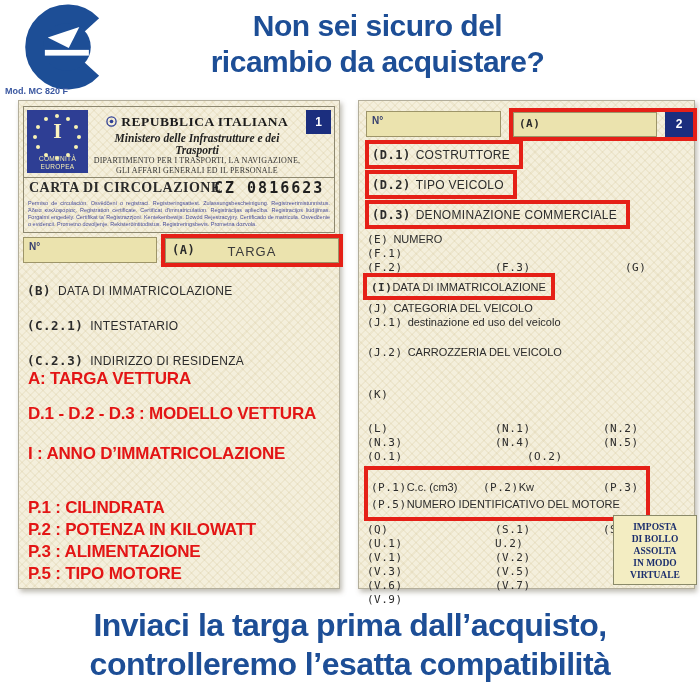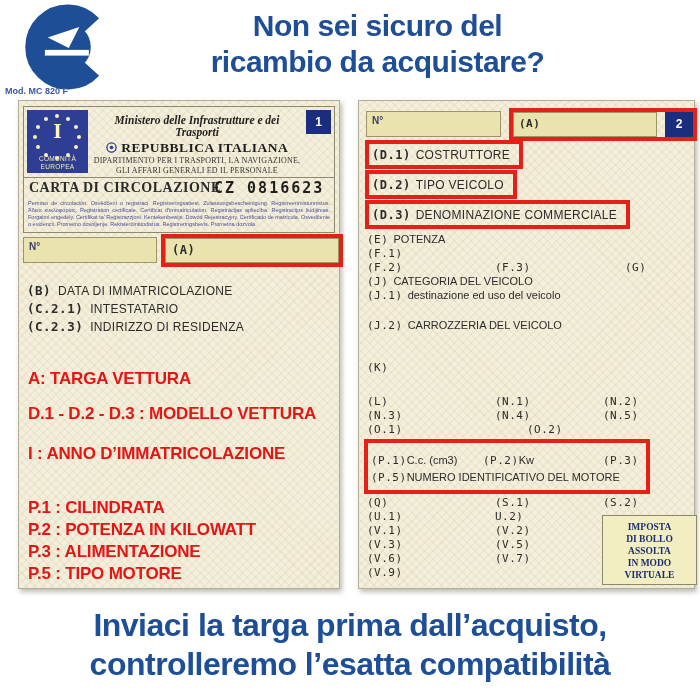--- a/index.html
+++ b/index.html
@@ -54,21 +54,21 @@
   
   #ld-nbox{position:absolute;left:4px;top:136px;width:134px;height:26px;font-size:10px;
     font-weight:bold;color:#37406f;padding:3px 0 0 5px;}
   #ld-abox{position:absolute;left:142px;right:-4px;top:133px;height:33px;}
   #ld-abox .inner{position:absolute;inset:0;background:#ebe3ae;border:1px solid #9d9569;}
   #ld-acode{position:absolute;left:6px;top:4px;font-size:12px;font-weight:bold;}
   #ld-targa{position:absolute;left:0;right:0;top:5px;text-align:center;font-size:13px;
     color:#3a3a3a;letter-spacing:1px;}
   
   #ld-fields{position:absolute;left:8px;top:180px;right:6px;}
-  .lfield{white-space:nowrap;}
+  .lfield{margin-bottom:17px;white-space:nowrap;}
   .lfield .code{font-size:12.5px;font-weight:bold;}
   .lfield .lbl{font-size:12px;margin-left:7px;letter-spacing:0.3px;}
   
   #ld-notes{position:absolute;left:9px;top:268px;right:4px;}
   .note{font-weight:bold;font-size:17px;line-height:20px;color:#e31515;letter-spacing:-0.2px;white-space:nowrap;}
   .gap15{margin-bottom:15px;} .gap20{margin-bottom:20px;} .gap22{margin-bottom:34px;} .gap2{margin-bottom:2px;}
   
   #rd-nbox{position:absolute;left:7px;top:10px;width:135px;height:26px;font-size:10px;
     font-weight:bold;color:#37406f;padding:3px 0 0 5px;}
   #rd-abox{position:absolute;left:150px;right:-3px;top:7px;height:33px;}
@@ -83,21 +83,21 @@
   .rrow{position:relative;height:14px;font-size:11px;white-space:nowrap;}
   .rrow .code{font-size:11px;}
   .rrow .lbl{font-size:11px;margin-left:5px;}
   .ca{position:absolute;left:0;} .cb{position:absolute;left:128px;}
   .cc{position:absolute;left:236px;} .cg{position:absolute;left:258px;} .co2{position:absolute;left:160px;text-align:right;}
   #ibox{display:inline-block;margin:-2px 0 2px -4px;padding:0 5px 1px 4px;white-space:nowrap;}
   #ibox .code{font-size:11px;font-weight:bold;} #ibox .lbl{font-size:11px;}
   #pbox{position:relative;margin:2px 0 2px -3px;width:286px;padding:11px 0 2px 3px;}
   .prow{position:relative;height:17px;font-size:11px;white-space:nowrap;}
   .pb2{position:absolute;left:112px;} .pb3{position:absolute;left:232px;}
-  #imposta{position:absolute;right:-3px;bottom:3px;width:95px;height:70px;background:#f3edc2;
+  #imposta{position:absolute;right:-3px;bottom:3px;width:84px;height:70px;background:#f3edc2;
     border:1px solid #8a8a6a;text-align:center;padding-top:5px;box-sizing:border-box;
     font-family:"Liberation Serif",serif;font-weight:bold;font-size:9.5px;line-height:12px;color:#1c2f6e;}
   
   #footer{position:absolute;top:606px;left:0;right:0;text-align:center;font-weight:bold;
     font-size:32px;line-height:39px;color:#1d4e96;letter-spacing:-0.5px;}
 </style>
 </head>
 <body>
 
 <div id="logo">
@@ -136,44 +136,45 @@
             <circle cx="19" cy="9" r="2"></circle>
         </g>
       </svg>
       <div id="eu-letter">I</div>
       <div id="eu-label">
         <div>COMUNITÀ</div>
         <div>EUROPEA</div>
       </div>
     </div>
     <div id="ld-head-center">
-      <div id="ministry">Ministero delle Infrastrutture e dei Trasporti</div>
       <div>
         <svg width="11" height="11" viewBox="0 0 12 12" style="vertical-align:-1px">
           <circle cx="6" cy="6" r="5" fill="none" stroke="#2e3e94" stroke-width="1.4"></circle>
           <circle cx="6" cy="6" r="2" fill="#2e3e94"></circle>
         </svg>
         <span id="rep-title">REPUBBLICA ITALIANA</span>
       </div>
+      <div id="ministry">Ministero delle Infrastrutture e dei Trasporti</div>
       <div class="dept">DIPARTIMENTO PER I TRASPORTI, LA NAVIGAZIONE,</div>
       <div class="dept">GLI AFFARI GENERALI ED IL PERSONALE</div>
     </div>
     <div id="ld-pagenum" class="navybox">1</div>
   </div>
 
   <div id="ld-carta">
     <div id="carta-title">CARTA DI CIRCOLAZIONE</div>
     <div id="carta-serial">CZ 0816623</div>
     <div id="multilang">Permiso de circulación. Osvědčení o registraci. Registreringsattest. Zulassungsbescheinigung. Registreerimistunnistus. Άδεια κυκλοφορίας. Registration certificate. Certificat d'immatriculation. Registrācijas apliecība. Registracijos liudijimas. Forgalmi engedély. Ċertifikat ta' Reġistrazzjoni. Kentekenbewijs. Dowód Rejestracyjny. Certificado de matrícula. Osvedčenie o evidencii. Prometno dovoljenje. Rekisteröintitodistus. Registreringsbevis. Prometna dozvola.</div>
   </div>
 
   <div id="ld-nbox" class="yellowbox">N°</div>
   <div id="ld-abox" class="redbox">
     <div class="inner">
       <span id="ld-acode" class="code">(A)</span>
+      <div id="ld-targa">TARGA</div>
     </div>
   </div>
 
   <div id="ld-fields">
     <div class="lfield">
       <span class="code">(B)</span><span class="lbl">DATA DI IMMATRICOLAZIONE</span>
     </div>
     <div class="lfield">
       <span class="code">(C.2.1)</span><span class="lbl">INTESTATARIO</span>
     </div>
@@ -208,29 +209,34 @@
   </div>
   <div id="d2box" class="dbox redbox">
     <span class="code">(D.2)</span><span class="lbl">TIPO VEICOLO</span>
   </div>
   <div id="d3box" class="dbox redbox">
     <span class="code">(D.3)</span><span class="lbl">DENOMINAZIONE COMMERCIALE</span>
   </div>
 
   <div id="rd-rows">
     <div class="rrow">
-      <span class="ca"><span class="code">(E)</span><span class="lbl">POTENZA</span></span>
+      <span class="ca"><span class="code">(E)</span><span class="lbl">NUMERO</span></span>
     </div>
     <div class="rrow">
       <span class="ca"><span class="code">(F.1)</span></span>
     </div>
     <div class="rrow">
       <span class="ca"><span class="code">(F.2)</span></span>
       <span class="cb"><span class="code">(F.3)</span></span>
       <span class="cg"><span class="code">(G)</span></span>
+    </div>
+    <div>
+      <div id="ibox" class="redbox">
+        <span class="code">(I)</span><span class="lbl">DATA DI IMMATRICOLAZIONE</span>
+      </div>
     </div>
     <div class="rrow">
       <span class="ca"><span class="code">(J)</span><span class="lbl">CATEGORIA DEL VEICOLO</span></span>
     </div>
     <div class="rrow">
       <span class="ca"><span class="code">(J.1)</span><span class="lbl">destinazione ed uso del veicolo</span></span>
     </div>
     <div class="rrow" style="margin-top:16px">
       <span class="ca"><span class="code">(J.2)</span><span class="lbl">CARROZZERIA DEL VEICOLO</span></span>
     </div>

